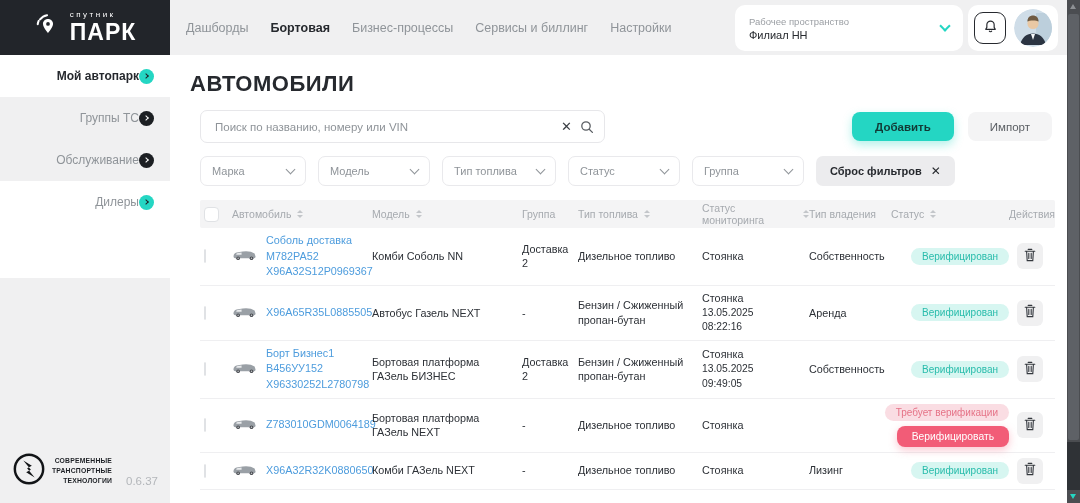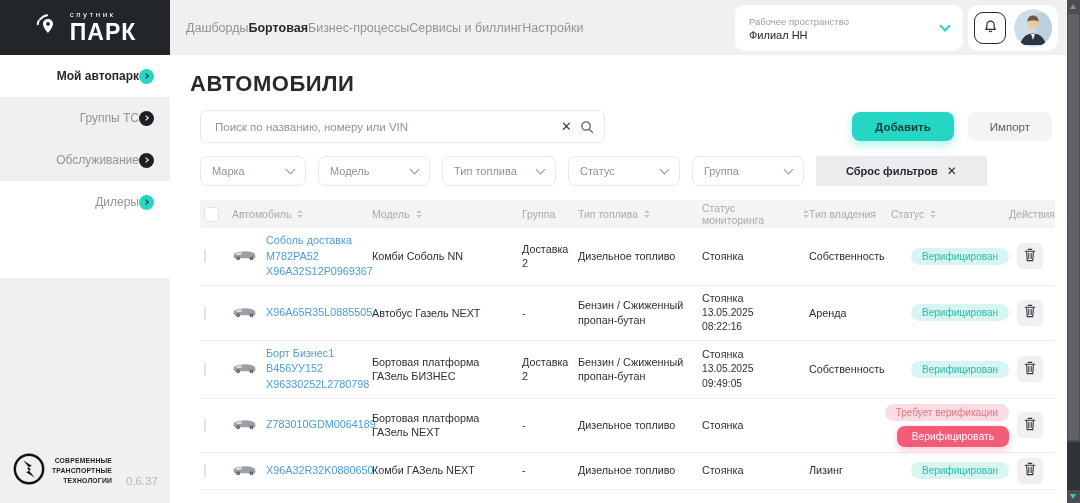--- a/index.html
+++ b/index.html
@@ -7,21 +7,21 @@
   .app{position:relative;width:1080px;height:503px;overflow:hidden;background:#fff;
        font-family:"Liberation Sans",sans-serif;color:#2c3036;}
 
   
   .topbar{position:absolute;left:0;top:0;width:1080px;height:55px;background:#f0f0f1;}
   .logo-box{position:absolute;left:0;top:0;width:170px;height:55px;background:#22252a;
             display:flex;align-items:center;justify-content:center;gap:8px;}
   .logo-text{color:#fff;line-height:1;}
   .logo-text .small{font-size:8px;letter-spacing:2.5px;display:block;margin-bottom:2px;}
   .logo-text .big{font-size:23px;font-weight:800;letter-spacing:1px;display:block;}
-  .topnav{position:absolute;left:186px;top:0;height:55px;display:flex;align-items:center;}
+  .topnav{position:absolute;left:186px;top:0;height:55px;display:flex;align-items:center;gap:22px;}
   .topnav .nav-item{font-size:12.5px;color:#8f9499;cursor:pointer;white-space:nowrap;}
   .topnav .nav-item.active{color:#26292e;font-weight:700;}
   .ws-box{position:absolute;left:735px;top:5px;width:228px;height:46px;background:#fff;border-radius:10px;
           display:flex;align-items:center;padding:0 14px;justify-content:center;}
   .ws-texts{flex:1;}
   .ws-label{font-size:9.5px;color:#9a9ea3;margin-bottom:2px;}
   .ws-value{font-size:11px;font-weight:400;color:#26292e;}
   .chev{width:8px;height:8px;border-right:2px solid #24d6c3;border-bottom:2px solid #24d6c3;
         transform:rotate(45deg);margin-top:-4px;}
   .right-box{position:absolute;left:968px;top:5px;width:90px;height:46px;background:#fff;border-radius:10px;
@@ -64,21 +64,21 @@
   .btn-add{background:#24d6c3;color:#123a36;padding:0 23px;font-weight:700;margin-left:auto;
            box-shadow:0 4px 10px rgba(36,214,195,.35);}
   .btn-import{background:#f4f4f5;color:#5a5e63;padding:0 22px;margin-left:14px;}
 
   .filters-row{display:flex;align-items:flex-start;gap:12px;margin:13px 0 14px 10px;width:852px;}
   .fdrop{height:30px;border:1px solid #e9e9ec;border-radius:7px;background:#fff;display:flex;
          align-items:center;justify-content:space-between;padding:0 11px;cursor:pointer;}
   .fdrop .ph{font-size:11px;color:#8f9499;}
   .fdrop .chev{border-color:#8f9499;border-width:1.5px;width:7px;height:7px;}
   .f0{width:106px}.f1{width:112px}.f2{width:114px}.f3{width:112px}.f4{width:112px}
-  .reset-pill{height:30px;background:#ececee;border:none;border-radius:1px;padding:0 30px;
+  .reset-pill{height:30px;background:#ececee;border:none;border-radius:7px;padding:0 14px;
               font-size:11px;font-weight:700;color:#26292e;display:flex;align-items:center;gap:9px;cursor:pointer;
               font-family:"Liberation Sans",sans-serif;}
   .reset-pill .x{font-weight:400;font-size:12px;}
 
   
   .table{margin-left:10px;width:855px;}
   .thead,.trow{display:grid;grid-template-columns:32px 140px 150px 56px 124px 107px 82px 118px 1fr;}
   .thead{background:#f4f4f5;height:28px;align-items:center;border-radius:2px;}
   .th{display:flex;align-items:center;gap:6px;font-size:10.5px;color:#a6aaaf;}
   .th-actions{justify-content:flex-end;padding-right:14px;}

